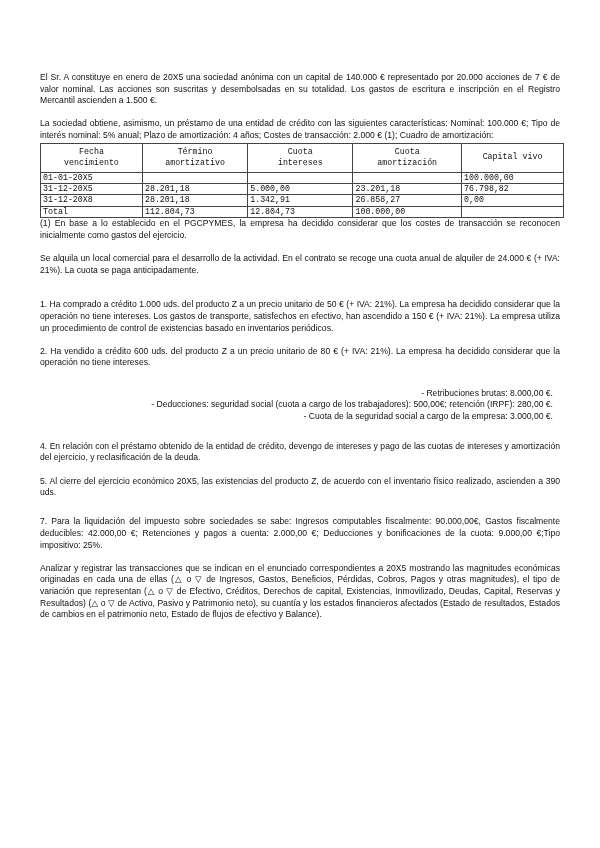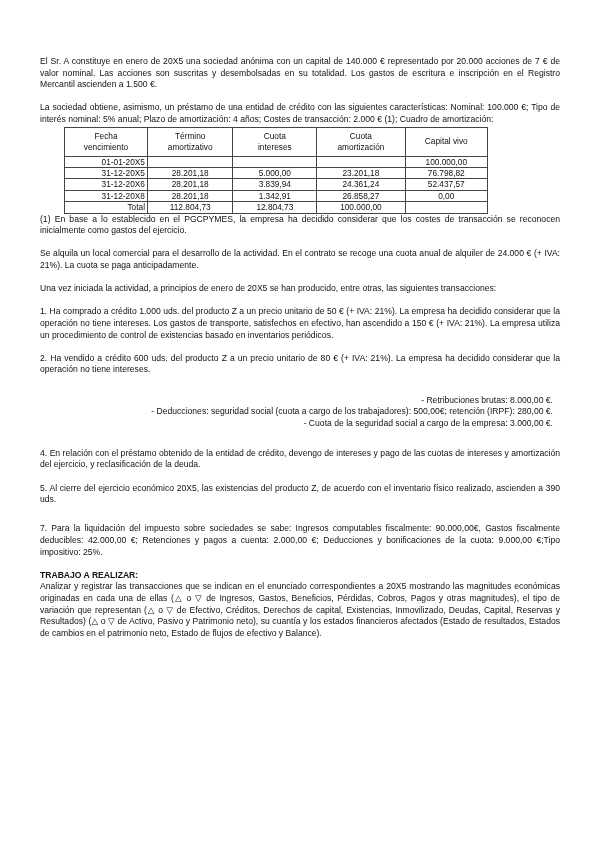--- a/index.html
+++ b/index.html
@@ -1,28 +1,28 @@
 <!DOCTYPE html>
 <html><head>
 <meta charset="utf-8">
 <style>
   html, body { margin: 0; padding: 0; background: #ffffff; }
   body { width: 600px; height: 848px; position: relative; overflow: hidden;
          font-family: "Liberation Sans", sans-serif; color: #111; }
-  .page { position: absolute; left: 40px; top: 56px; width: 520px;
+  .page { position: absolute; left: 40px; top: 72px; width: 520px;
           font-size: 8.6px; line-height: 11.6px; }
   p { margin: 0; text-align: justify; }
   .gap { height: 11.6px; }
   .gap-s { height: 6px; }
-  table { border-collapse: collapse; margin-left: 24px; width: 424px;
-          font-size: 8.3px; line-height: 10.4px; margin-top: 1px; }
+  table { border-collapse: collapse; width: 524px;
+          font-size: 8.3px; line-height: 10.4px; margin-top: 1px; font-family: Liberation Mono, monospace; }
   td, th { border: 1px solid #444; padding: 0 2px; font-weight: normal; }
   th { text-align: center; vertical-align: middle; height: 28px; }
-  td.c { text-align: right; }
-  td.r { text-align: center; }
+  td.c { text-align: left; }
+  td.r { text-align: left; }
   col.c1 { width: 92px; } col.c2 { width: 95px; } col.c3 { width: 95px; }
   col.c4 { width: 98px; } col.c5 { width: 92px; }
   .bold { font-weight: bold; }
   ul.plain { list-style: none; margin: 7px; padding: 0; text-align: right; }
 </style>
 </head>
 <body>
 
 <div class="page">
   <p>El Sr. A constituye en enero de 20X5 una sociedad anónima con un capital de 140.000 € representado por 20.000 acciones de 7 € de valor nominal. Las acciones son suscritas y desembolsadas en su totalidad. Los gastos de escritura e inscripción en el Registro Mercantil ascienden a 1.500 €.</p>
@@ -55,61 +55,52 @@
         <td class="r">100.000,00</td>
       </tr>
       <tr>
         <td class="c">31-12-20X5</td>
         <td class="r">28.201,18</td>
         <td class="r">5.000,00</td>
         <td class="r">23.201,18</td>
         <td class="r">76.798,82</td>
       </tr>
       <tr>
-        <td class="c">31-12-20X6</td>
-        <td class="r">28.201,18</td>
-        <td class="r">3.839,94</td>
-        <td class="r">24.361,24</td>
-        <td class="r">52.437,57</td>
-      </tr>
-      <tr>
         <td class="c">31-12-20X8</td>
         <td class="r">28.201,18</td>
         <td class="r">1.342,91</td>
         <td class="r">26.858,27</td>
         <td class="r">0,00</td>
       </tr>
       <tr>
         <td class="c">Total</td>
         <td class="r">112.804,73</td>
         <td class="r">12.804,73</td>
         <td class="r">100.000,00</td>
         <td class="r"></td>
       </tr>
     </tbody>
   </table>
 
   <p>(1) En base a lo establecido en el PGCPYMES, la empresa ha decidido considerar que los costes de transacción se reconocen inicialmente como gastos del ejercicio.</p>
   <div class="gap"></div>
   <p>Se alquila un local comercial para el desarrollo de la actividad. En el contrato se recoge una cuota anual de alquiler de 24.000 € (+ IVA: 21%). La cuota se paga anticipadamente.</p>
   <div class="gap"></div>
-  <p>Una vez iniciada la actividad, a principios de enero de 20X5 se han producido, entre otras, las siguientes transacciones:</p>
   <div class="gap"></div>
   <p>1. Ha comprado a crédito 1.000 uds. del producto Z a un precio unitario de 50 € (+ IVA: 21%). La empresa ha decidido considerar que la operación no tiene intereses. Los gastos de transporte, satisfechos en efectivo, han ascendido a 150 € (+ IVA: 21%). La empresa utiliza un procedimiento de control de existencias basado en inventarios periódicos.</p>
   <div class="gap"></div>
   <p>2. Ha vendido a crédito 600 uds. del producto Z a un precio unitario de 80 € (+ IVA: 21%). La empresa ha decidido considerar que la operación no tiene intereses.</p>
   <div class="gap"></div>
   <ul class="plain">
     <li>- Retribuciones brutas: 8.000,00 €.</li>
     <li>- Deducciones: seguridad social (cuota a cargo de los trabajadores): 500,00€; retención (IRPF): 280,00 €.</li>
     <li>- Cuota de la seguridad social a cargo de la empresa: 3.000,00 €.</li>
   </ul>
   <div class="gap"></div>
   <p>4. En relación con el préstamo obtenido de la entidad de crédito, devengo de intereses y pago de las cuotas de intereses y amortización del ejercicio, y reclasificación de la deuda.</p>
   <div class="gap"></div>
   <p>5. Al cierre del ejercicio económico 20X5, las existencias del producto Z, de acuerdo con el inventario físico realizado, ascienden a 390 uds.</p>
   <div class="gap"></div>
   <div class="gap-s"></div>
   <p>7. Para la liquidación del impuesto sobre sociedades se sabe: Ingresos computables fiscalmente: 90.000,00€, Gastos fiscalmente deducibles: 42.000,00 €; Retenciones y pagos a cuenta: 2.000,00 €; Deducciones y bonificaciones de la cuota: 9.000,00 €;Tipo impositivo: 25%.</p>
   <div class="gap"></div>
-  <p class="bold">TRABAJO A REALIZAR:</p>
   <p>Analizar y registrar las transacciones que se indican en el enunciado correspondientes a 20X5 mostrando las magnitudes económicas originadas en cada una de ellas (△ o ▽ de Ingresos, Gastos, Beneficios, Pérdidas, Cobros, Pagos y otras magnitudes), el tipo de variación que representan (△ o ▽ de Efectivo, Créditos, Derechos de capital, Existencias, Inmovilizado, Deudas, Capital, Reservas y Resultados) (△ o ▽ de Activo, Pasivo y Patrimonio neto), su cuantía y los estados financieros afectados (Estado de resultados, Estados de cambios en el patrimonio neto, Estado de flujos de efectivo y Balance).</p>
 </div>
 
 </body></html>

